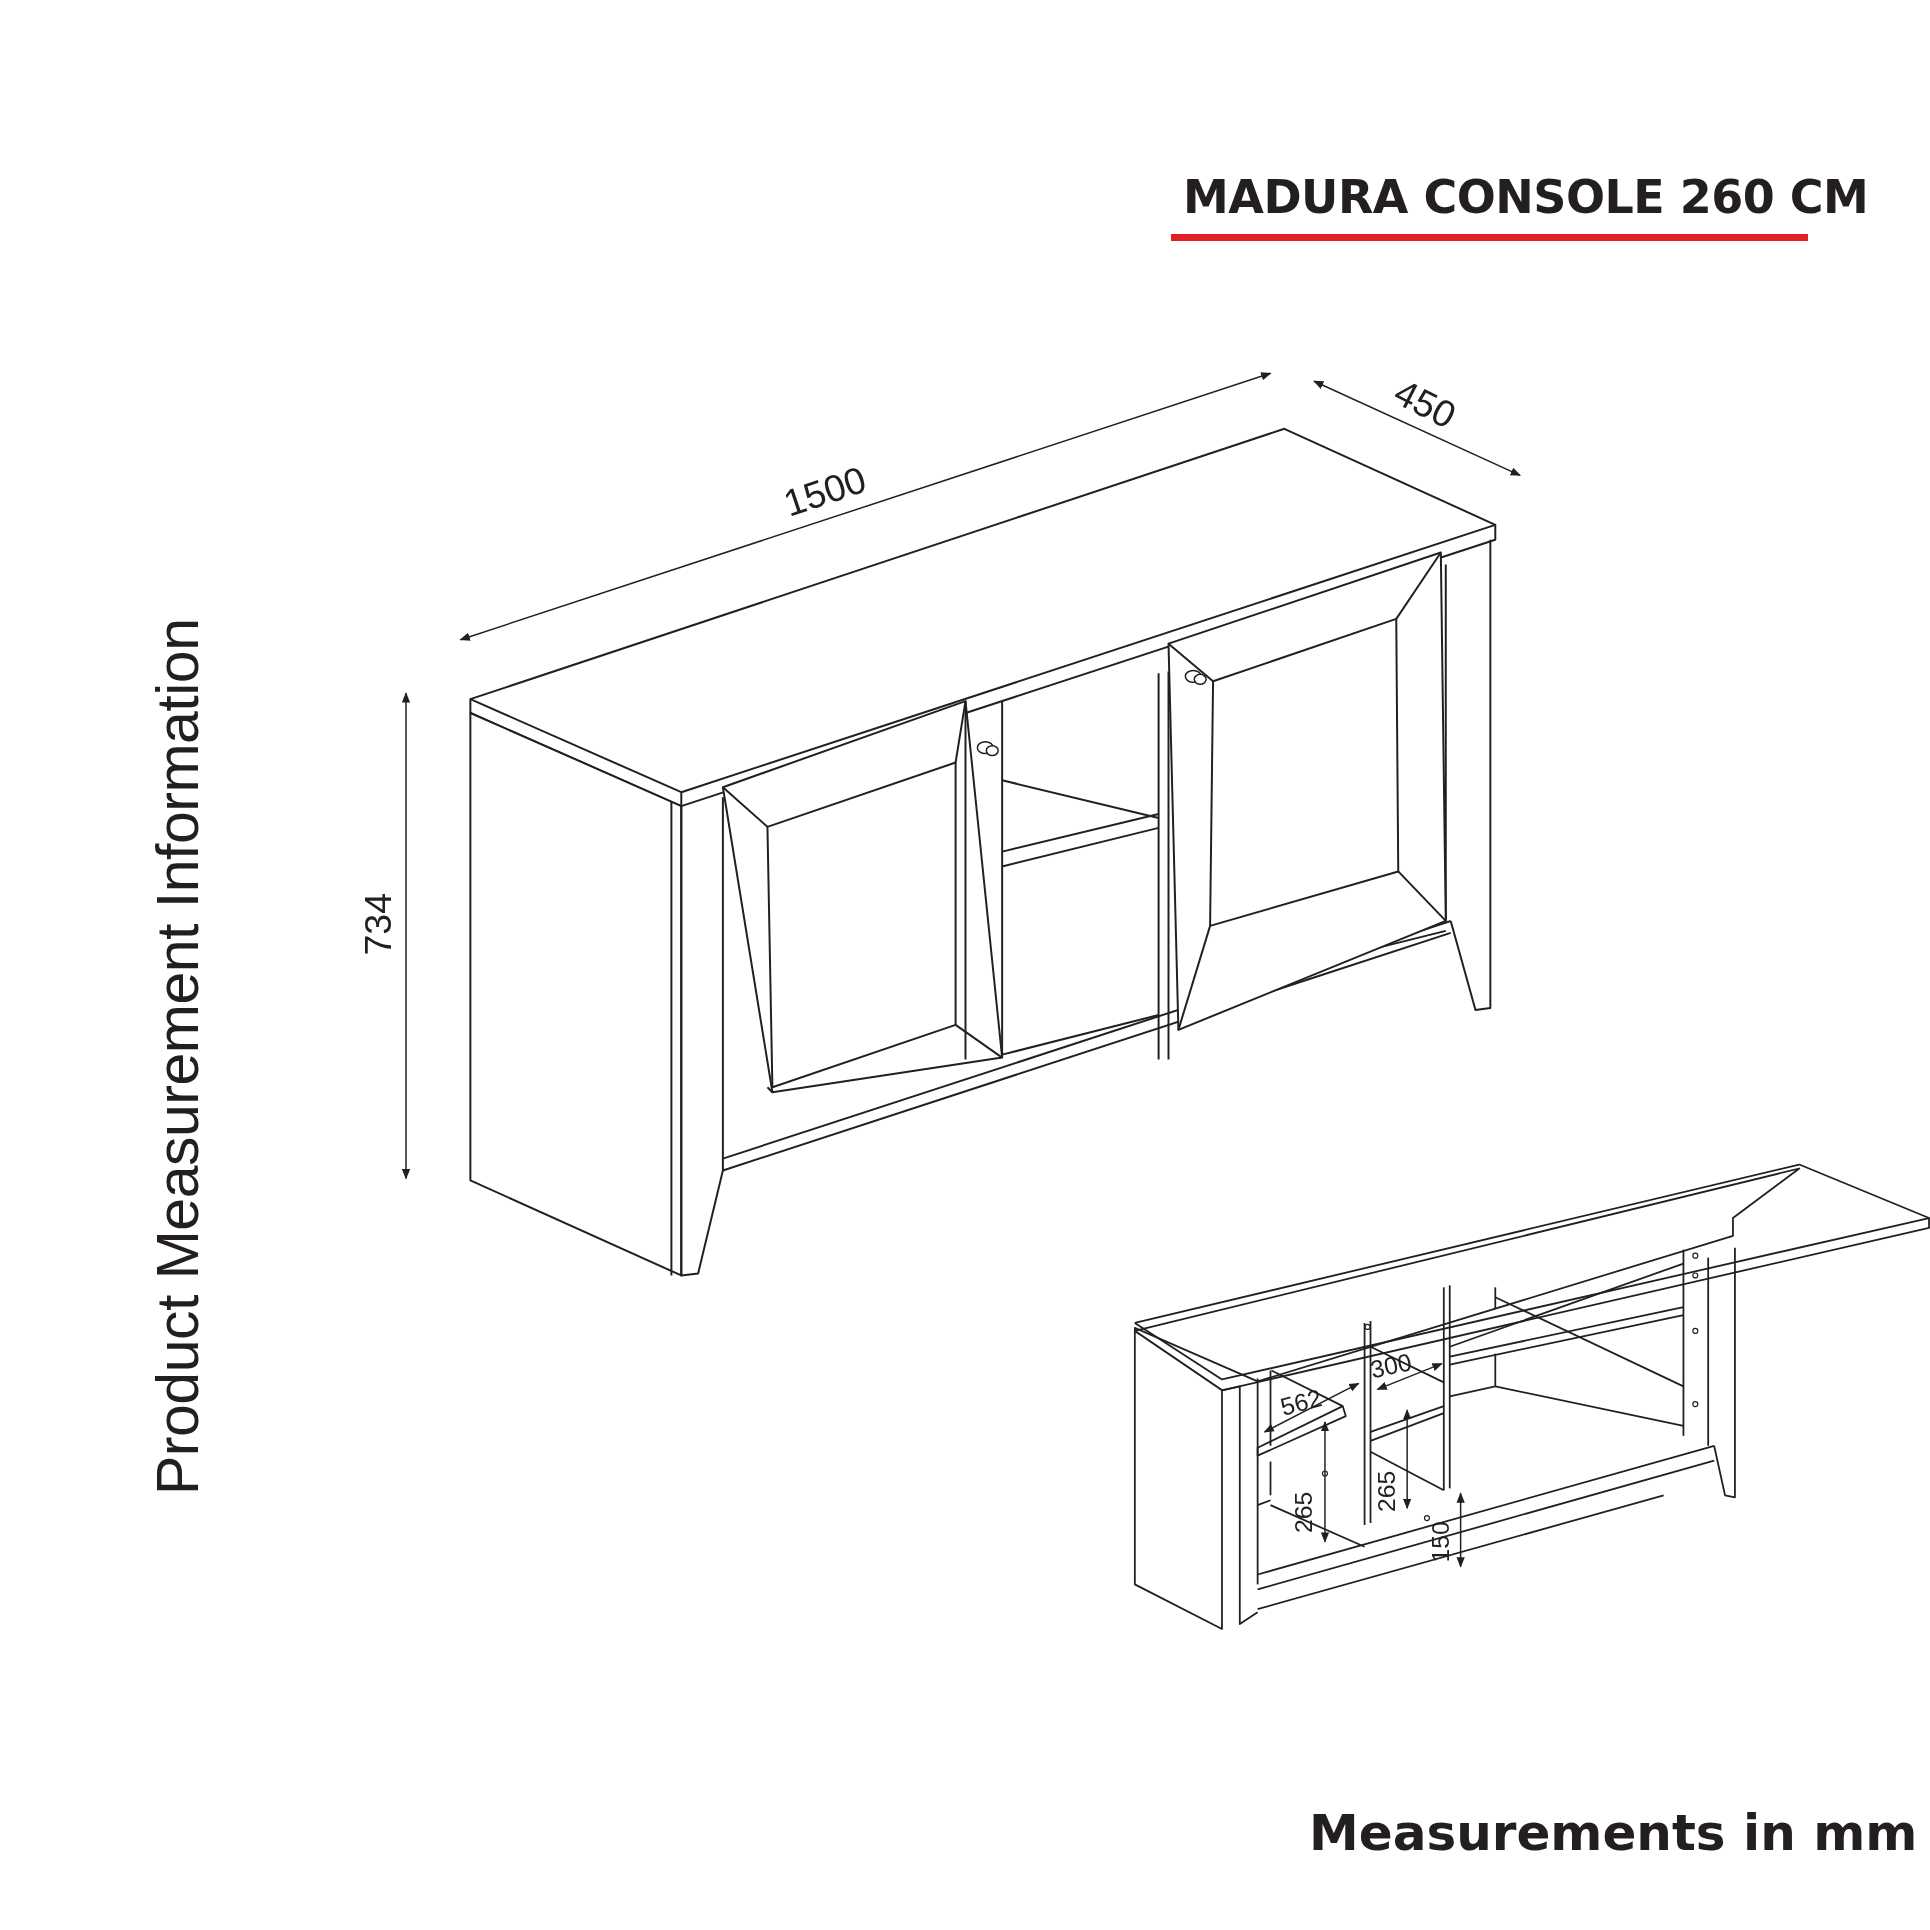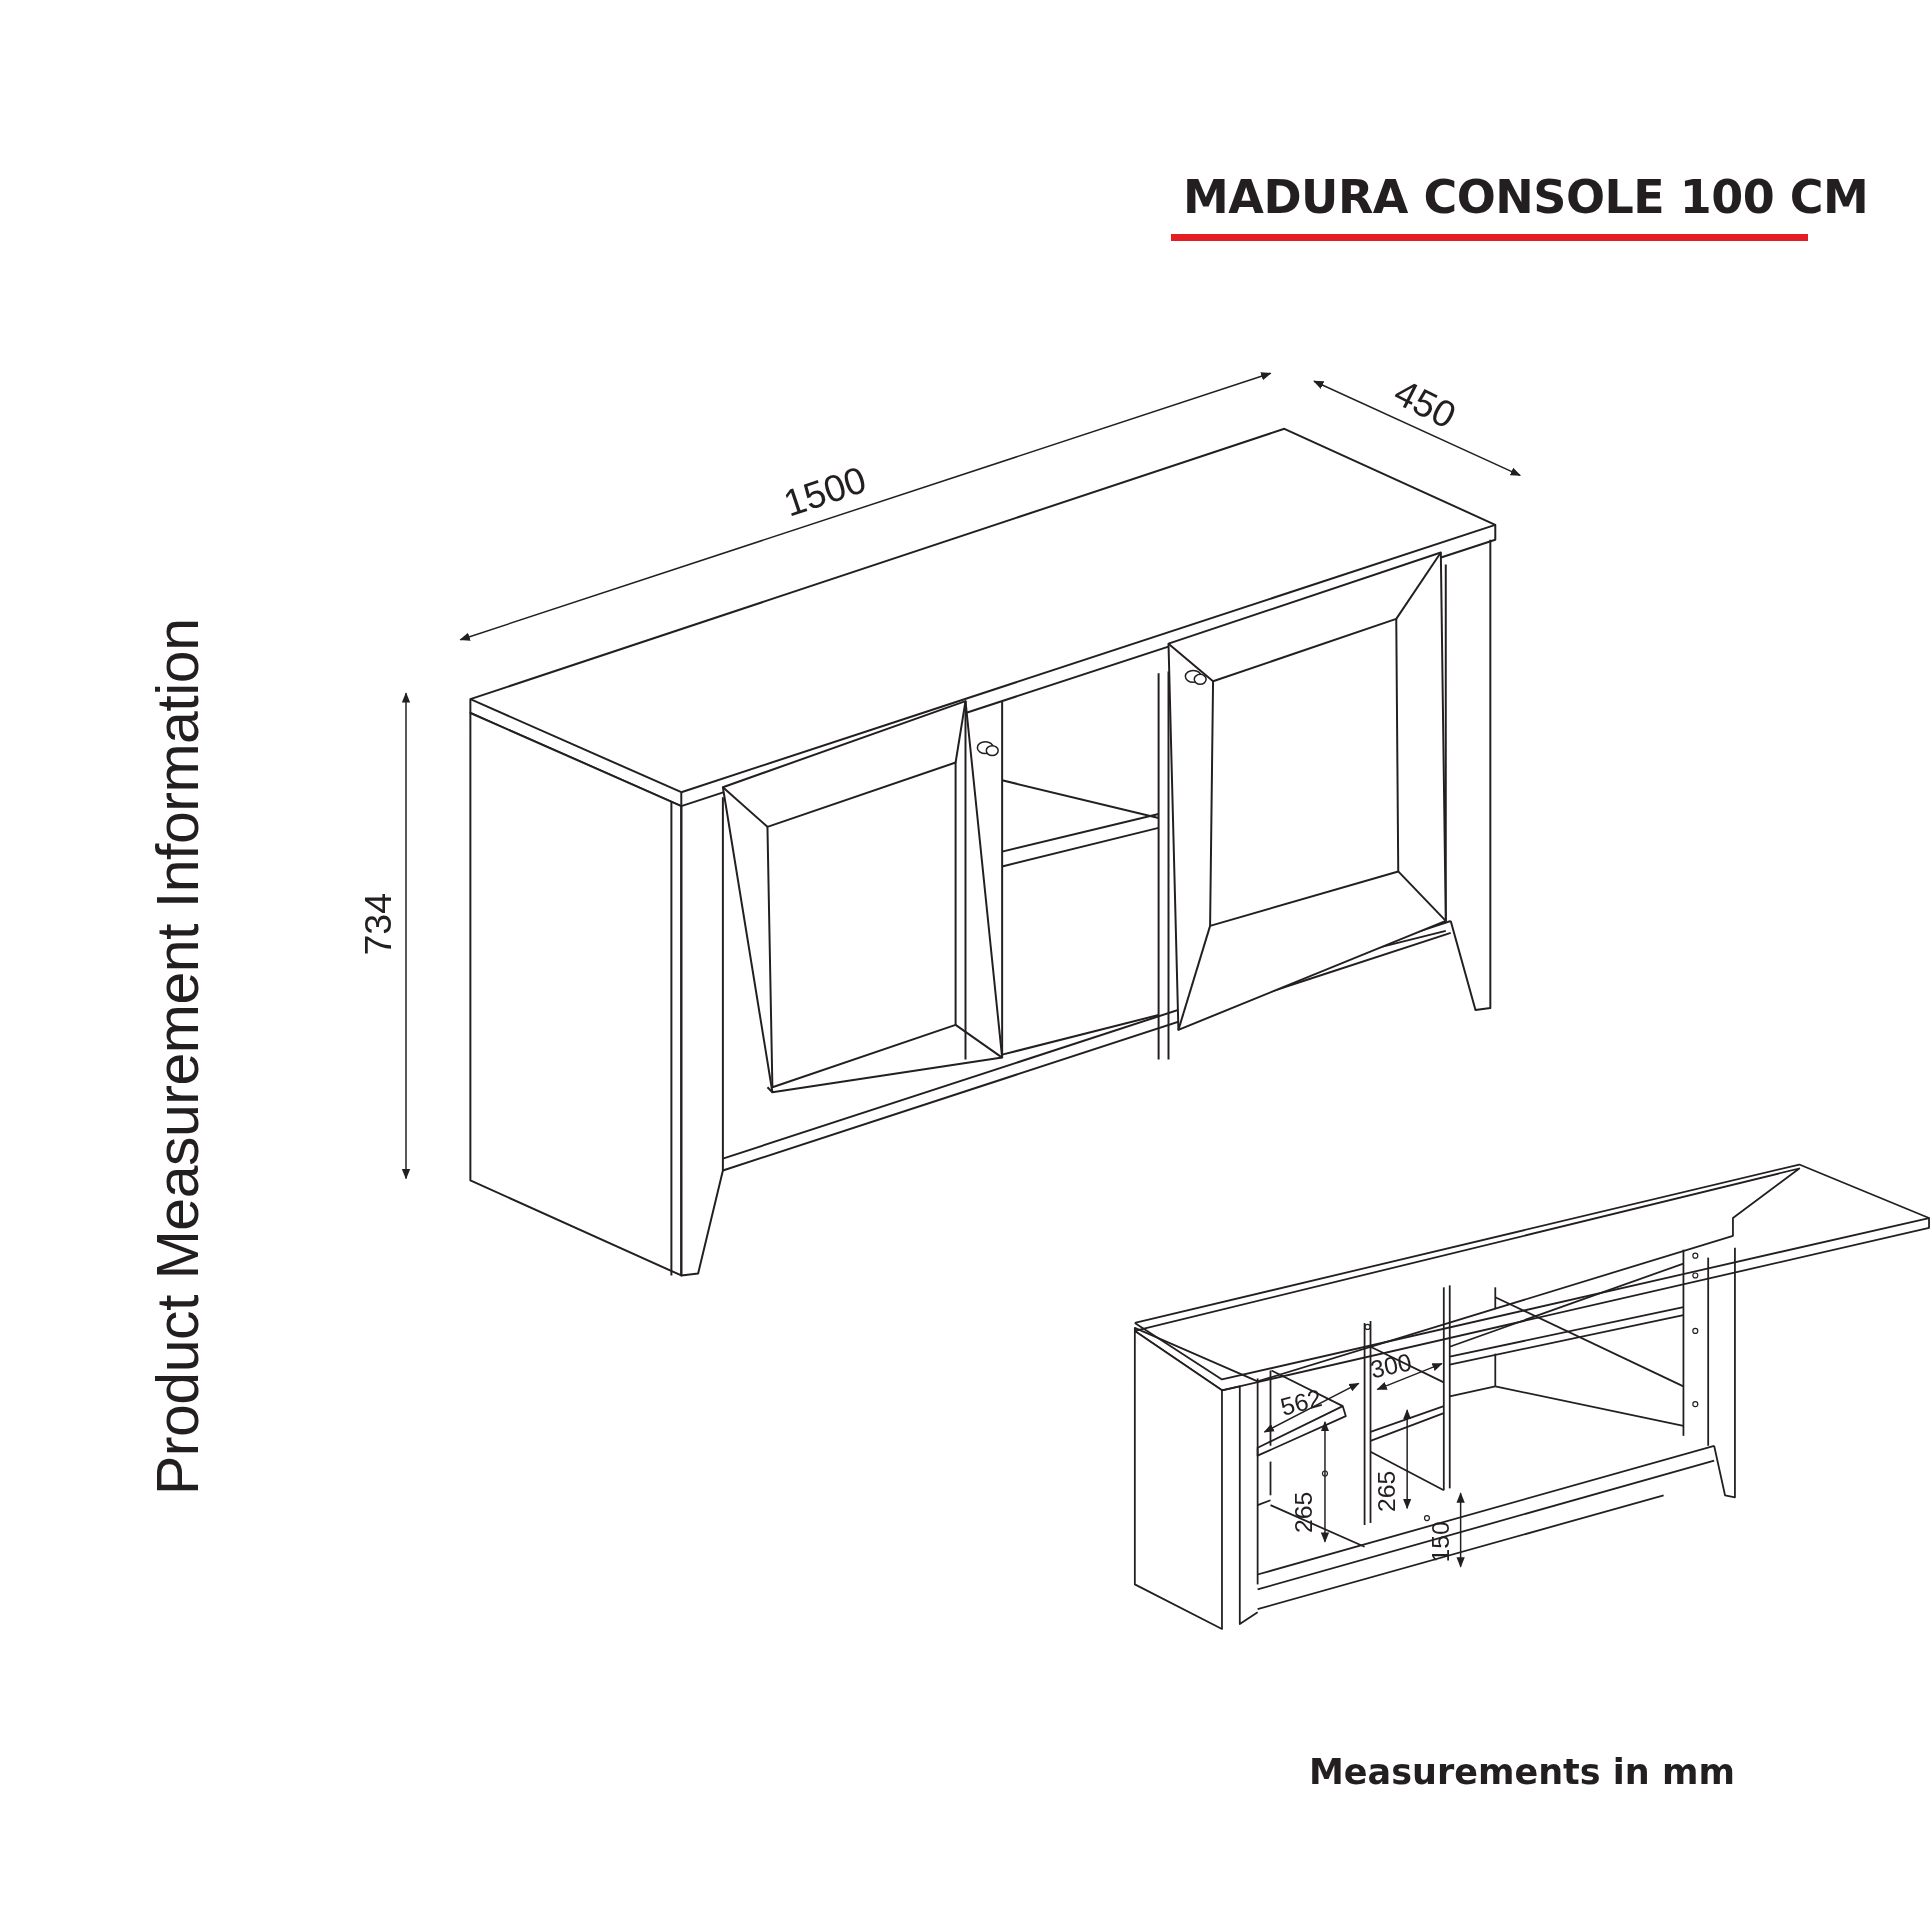--- a/index.html
+++ b/index.html
@@ -1,27 +1,27 @@
 <!DOCTYPE html>
 <html><head>
 <meta charset="utf-8">
 <style>
   html, body { margin: 0; padding: 0; background: #ffffff; }
   body { width: 1931px; height: 1931px; position: relative; overflow: hidden; font-family: "Liberation Sans", sans-serif; }
   .title { position: absolute; left: 1183px; top: 170px; font-family: "DejaVu Sans", sans-serif; font-weight: bold; font-size: 46px; color: #231f20; letter-spacing: -0.5px; white-space: nowrap; }
   .title-rule { position: absolute; left: 1171px; top: 234px; width: 637px; height: 7px; background: #e31e24; }
   .side-label { position: absolute; left: 203px; top: 1010px; transform-origin: 0 0; transform: translate(-59px, 485px) rotate(-90deg); font-family: "Liberation Sans", sans-serif; font-size: 59px; color: #231f20; white-space: nowrap; letter-spacing: -0.5px; }
-  .footer { position: absolute; left: 1309px; top: 1752px; font-family: "DejaVu Sans", sans-serif; font-weight: bold; font-size: 35px; color: #231f20; white-space: nowrap; }
+  .footer { position: absolute; left: 1309px; top: 1804px; font-family: "DejaVu Sans", sans-serif; font-weight: bold; font-size: 50px; color: #231f20; white-space: nowrap; }
   svg.drawing { position: absolute; left: 0; top: 0; }
   .dim { font-family: "Liberation Sans", sans-serif; fill: #231f20; }
 </style>
 </head>
 <body>
 
-<div class="title">MADURA CONSOLE 100 CM</div>
+<div class="title">MADURA CONSOLE 260 CM</div>
 <div class="title-rule"></div>
 
 <div class="side-label">Product Measurement Information</div>
 
 <svg class="drawing" width="1931" height="1931" viewBox="0 0 1950 1950">
   <defs>
     <marker id="arr" viewBox="0 0 10 10" refX="9" refY="5" markerWidth="7" markerHeight="7" orient="auto-start-reverse">
       <path d="M0,1 L10,5 L0,9 z" fill="#231f20"></path>
     </marker>
   </defs>

